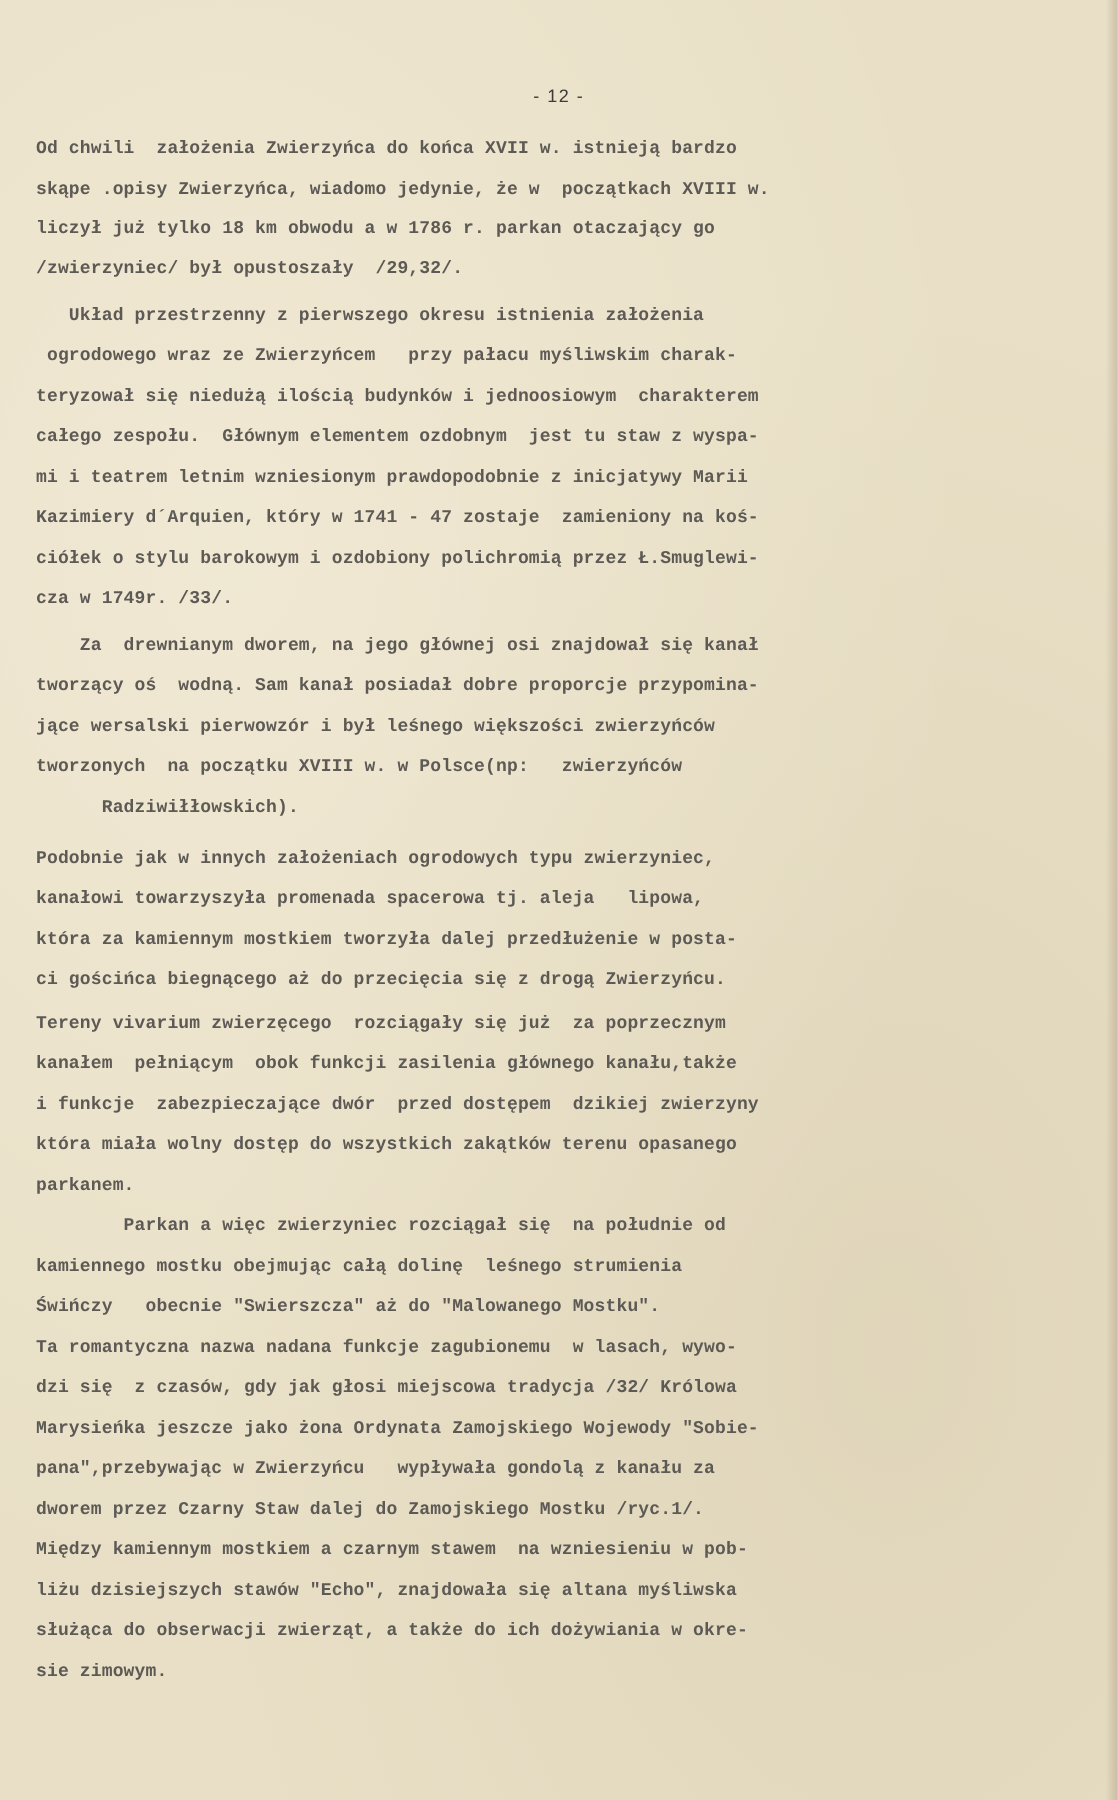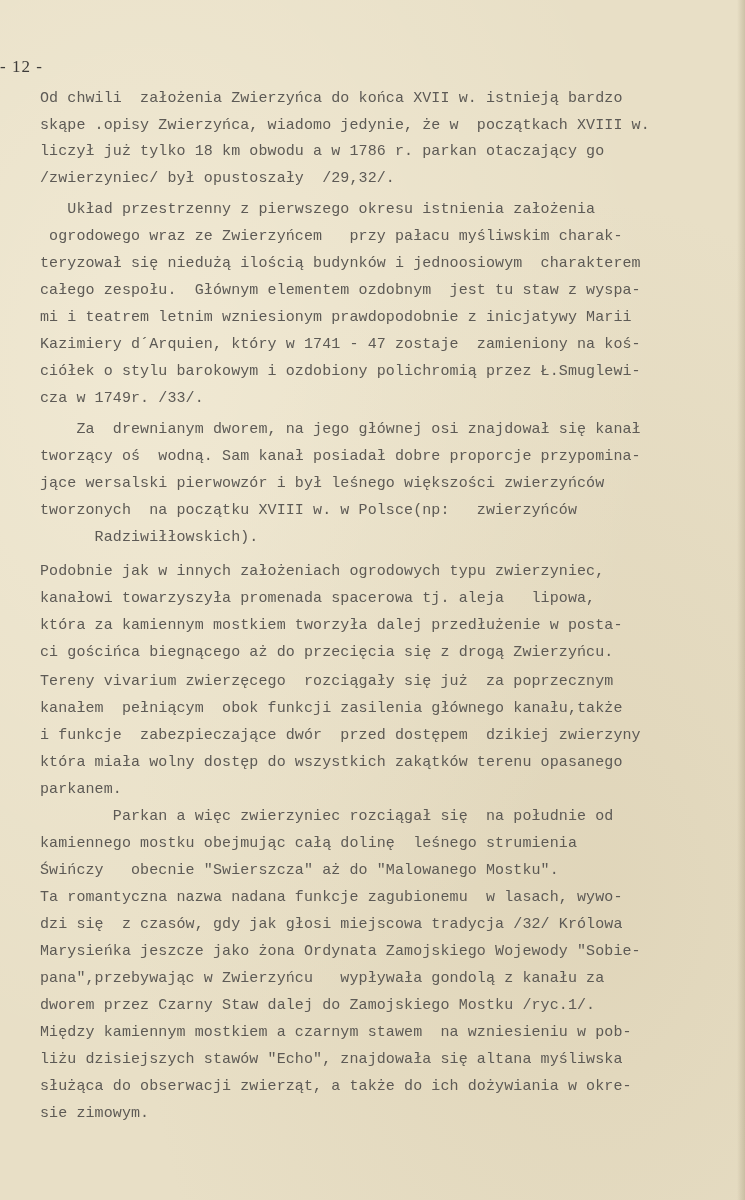--- a/index.html
+++ b/index.html
@@ -9,27 +9,28 @@
     background-image:
       radial-gradient(ellipse at 20% 30%, rgba(255,250,235,0.35), transparent 60%),
       radial-gradient(ellipse at 80% 75%, rgba(200,185,150,0.25), transparent 55%);
     position: relative;
     font-family: "Liberation Mono", "DejaVu Sans Mono", monospace;
     color: #5d5a55;
   }
   .page { position: absolute; left: 0; top: 0; width: 745px; height: 1200px; }
   .page-number {
     position: absolute; top: 57px; left: 0; width: 100%;
-    font-family: Liberation Serif, serif;
-    font-size: 17px; color: #3e3c3a; letter-spacing: 1px;
+    text-align: center; font-family: Liberation Sans, sans-serif;
+    font-size: 12px; color: #3e3c3a; letter-spacing: 1px;
   }
   .line {
-    position: absolute; left: 40px; white-space: pre;
-    font-size: 15px; line-height: 20px; letter-spacing: 0.1px;
+    position: absolute; left: 24px; white-space: pre;
+    font-size: 12px; line-height: 20px; letter-spacing: 0.1px;
     transform-origin: left top;
+    font-weight: bold;
   }
   .right-edge {
     position: absolute; right: 0; top: 0; width: 8px; height: 1200px;
     background: linear-gradient(to right, rgba(0,0,0,0), rgba(120,105,75,0.25));
   }
 </style>
 </head>
 <body>
 
 <div class="page">

